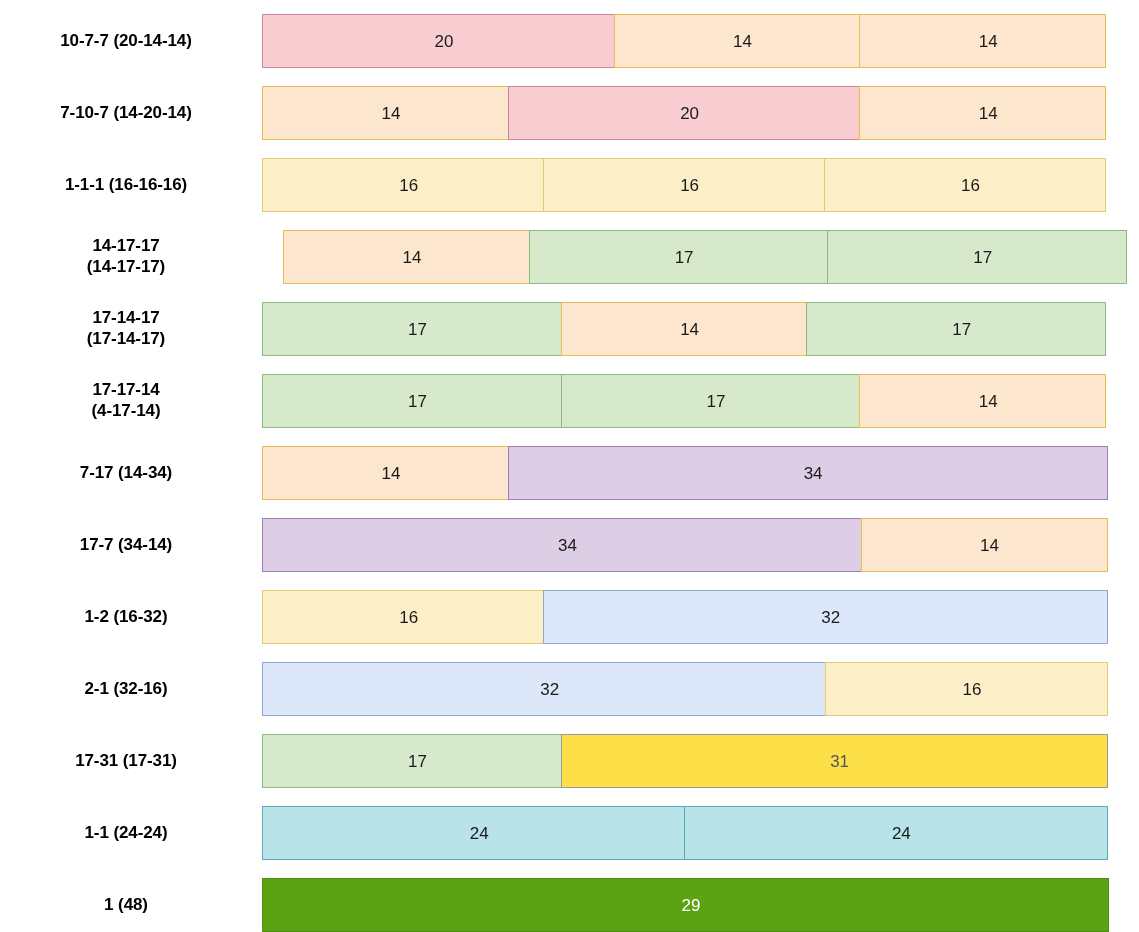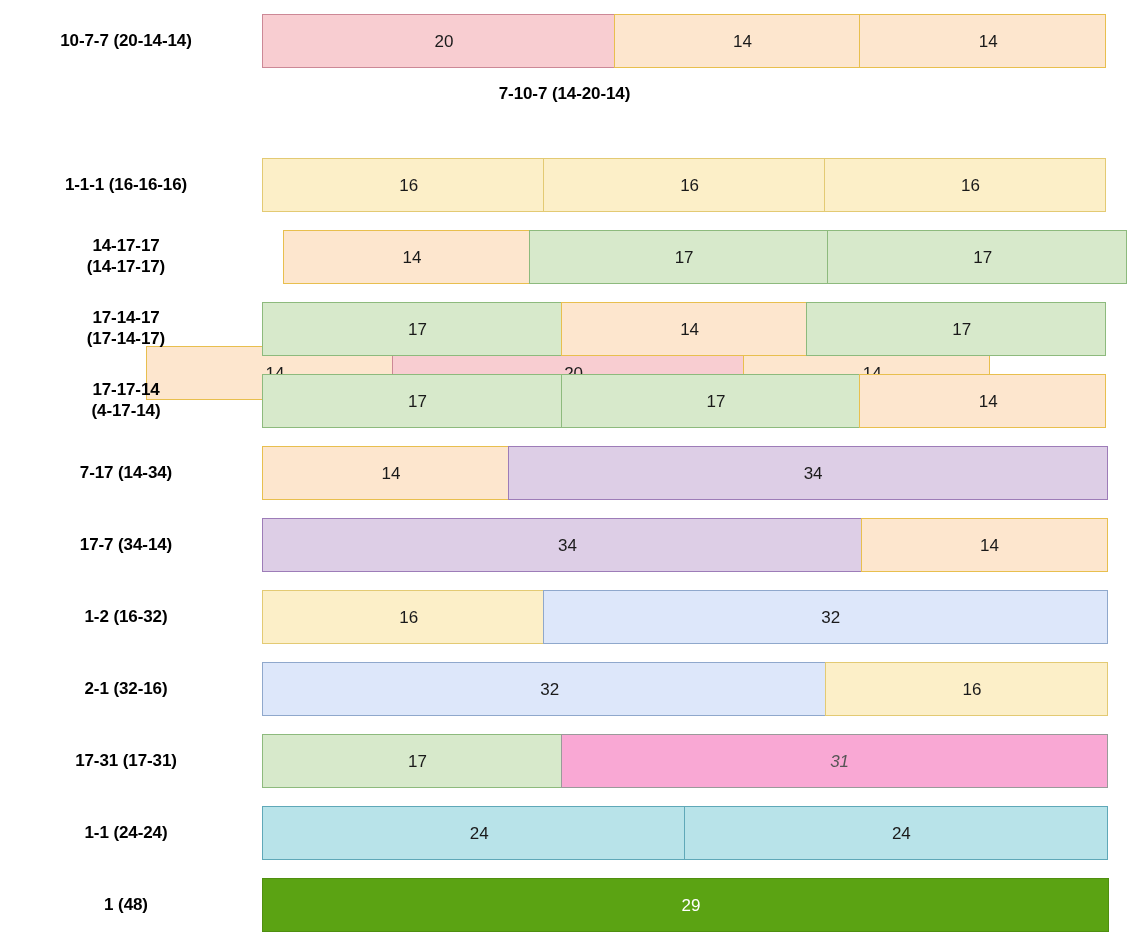--- a/index.html
+++ b/index.html
@@ -79,21 +79,21 @@
           <span class="seg-value">20</span>
         </div>
         <div class="seg" style="width: 247.042px; flex: 0 0 247.042px; background: rgb(253, 230, 206); border-color: rgb(232, 191, 78); color: rgb(26, 26, 26);">
           <span class="seg-value">14</span>
         </div>
         <div class="seg" style="width: 247.042px; flex: 0 0 247.042px; background: rgb(253, 230, 206); border-color: rgb(232, 191, 78); color: rgb(26, 26, 26);">
           <span class="seg-value">14</span>
         </div>
       </div>
     </div>
-    <div class="row" style="top: 84px; flex-direction: column;">
+    <div class="row" style="top: 84px;">
       <div class="row-label" style="color: rgb(0, 0, 0);">7-10-7 (14-20-14)</div>
       <div class="bar-track">
         <div class="seg" style="width: 247.042px; flex: 0 0 247.042px; background: rgb(253, 230, 206); border-color: rgb(232, 191, 78); color: rgb(26, 26, 26);">
           <span class="seg-value">14</span>
         </div>
         <div class="seg" style="width: 352.917px; flex: 0 0 352.917px; background: rgb(248, 205, 209); border-color: rgb(204, 136, 150); color: rgb(26, 26, 26);">
           <span class="seg-value">20</span>
         </div>
         <div class="seg" style="width: 247.042px; flex: 0 0 247.042px; background: rgb(253, 230, 206); border-color: rgb(232, 191, 78); color: rgb(26, 26, 26);">
           <span class="seg-value">14</span>
@@ -202,21 +202,21 @@
           <span class="seg-value">16</span>
         </div>
       </div>
     </div>
     <div class="row" style="top: 732px;">
       <div class="row-label" style="color: rgb(0, 0, 0);">17-31 (17-31)</div>
       <div class="bar-track">
         <div class="seg" style="width: 299.979px; flex: 0 0 299.979px; background: rgb(215, 233, 203); border-color: rgb(141, 186, 125); color: rgb(26, 26, 26);">
           <span class="seg-value">17</span>
         </div>
-        <div class="seg" style="width: 547.021px; flex: 0 0 547.021px; background: #f9a8d4; border-color: rgb(154, 154, 154); color: rgb(85, 85, 85); font-style: italic;">
+        <div class="seg" style="width: 547.021px; flex: 0 0 547.021px; background: #fde047; border-color: rgb(154, 154, 154); color: rgb(85, 85, 85);">
           <span class="seg-value">31</span>
         </div>
       </div>
     </div>
     <div class="row" style="top: 804px;">
       <div class="row-label" style="color: rgb(0, 0, 0);">1-1 (24-24)</div>
       <div class="bar-track">
         <div class="seg" style="width: 423.5px; flex: 0 0 423.5px; background: rgb(184, 227, 233); border-color: rgb(95, 168, 184); color: rgb(26, 26, 26);">
           <span class="seg-value">24</span>
         </div>

